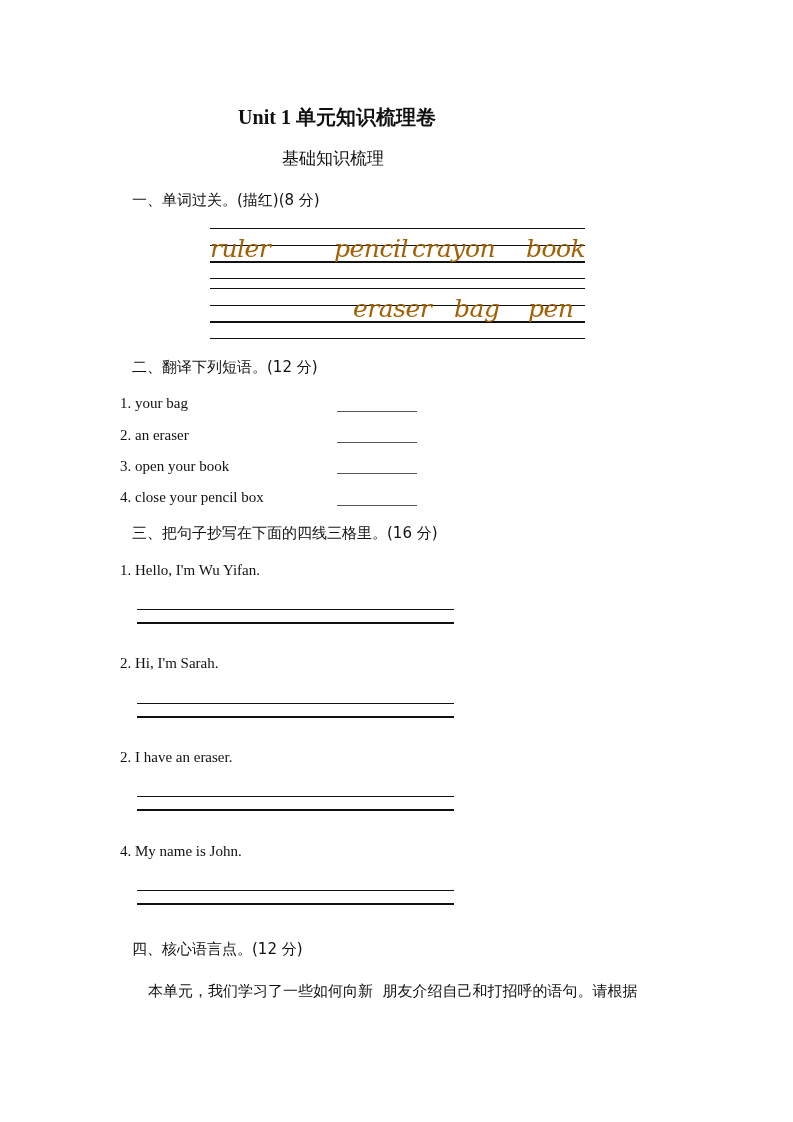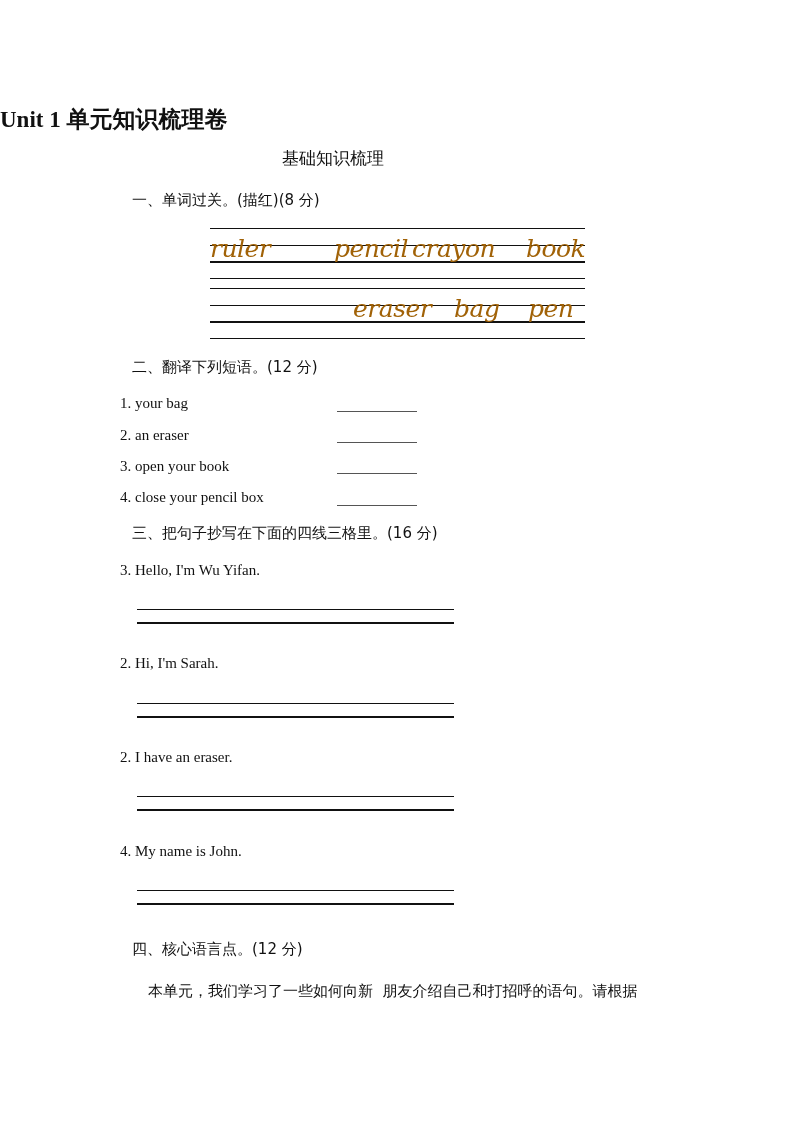--- a/index.html
+++ b/index.html
@@ -1,19 +1,19 @@
 <!DOCTYPE html>
 <html><head>
   <meta charset="utf-8">
   <style>
     html, body { margin: 0; padding: 0; background: #ffffff; }
     body { width: 793px; height: 1122px; position: relative; overflow: hidden;
            font-family: "Liberation Serif", "DejaVu Serif", serif; color: #111; }
     .abs { position: absolute; }
-    .title { left: 0; width: 674px; top: 104px; font-size: 23px; font-weight: bold; }
+    .title { left: 0; width: 674px; top: 104px; text-align: center; font-size: 20px; font-weight: bold; }
     .subtitle { left: 0; width: 666px; top: 147px; text-align: center; font-size: 17px;
                 font-family: Liberation Sans, sans-serif; }
     .heading { left: 132px; font-size: 15px; font-family: "DejaVu Sans", sans-serif; }
     .grid { left: 210px; width: 375px; height: 52px; }
     .gline { position: absolute; left: 0; right: 0; height: 1px; background: #111; }
     .gline.thick { height: 2px; }
     .cursive { position: absolute; font-family: "DejaVu Serif", serif; font-style: italic;
                color: #a16207; font-size: 25px; top: 6px; letter-spacing: -0.5px; }
     .item { left: 120px; font-size: 15px; }
     .blank { left: 337px; width: 80px; height: 1px; background: #555; }
@@ -57,21 +57,21 @@
 <div class="abs blank" style="top:411px;"></div>
 <div class="abs item" style="top:427px;">2. an eraser</div>
 <div class="abs blank" style="top:442px;"></div>
 <div class="abs item" style="top:458px;">3. open your book</div>
 <div class="abs blank" style="top:473px;"></div>
 <div class="abs item" style="top:489px;">4. close your pencil box</div>
 <div class="abs blank" style="top:505px;"></div>
 
 <div class="abs heading" style="top:524px;">三、把句子抄写在下面的四线三格里。(16 分)</div>
 
-<div class="abs item" style="top:562px;">3. Hello, I'm Wu Yifan.</div>
+<div class="abs item" style="top:562px;">1. Hello, I'm Wu Yifan.</div>
 <div class="abs wline" style="top:609px;">
     <div class="l1"></div>
     <div class="l2"></div>
   </div>
 
 <div class="abs item" style="top:655px;">2. Hi, I'm Sarah.</div>
 <div class="abs wline" style="top:703px;">
     <div class="l1"></div>
     <div class="l2"></div>
   </div>

